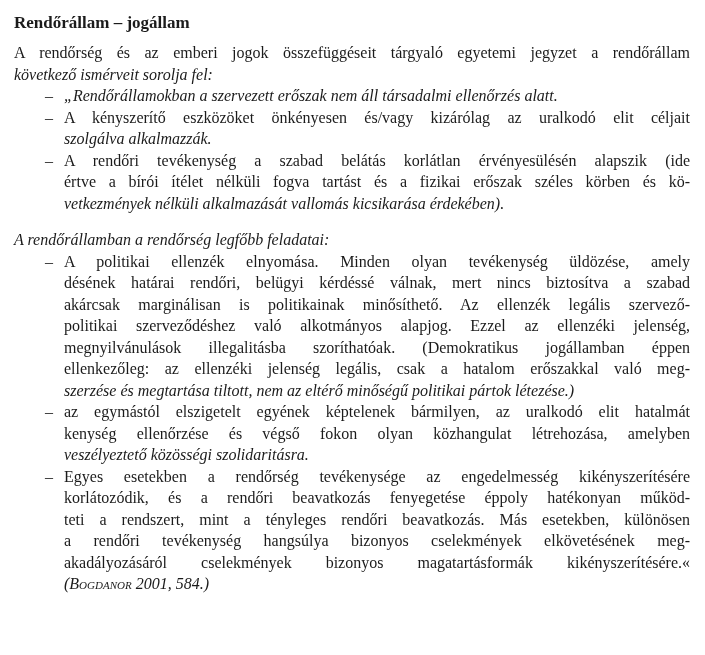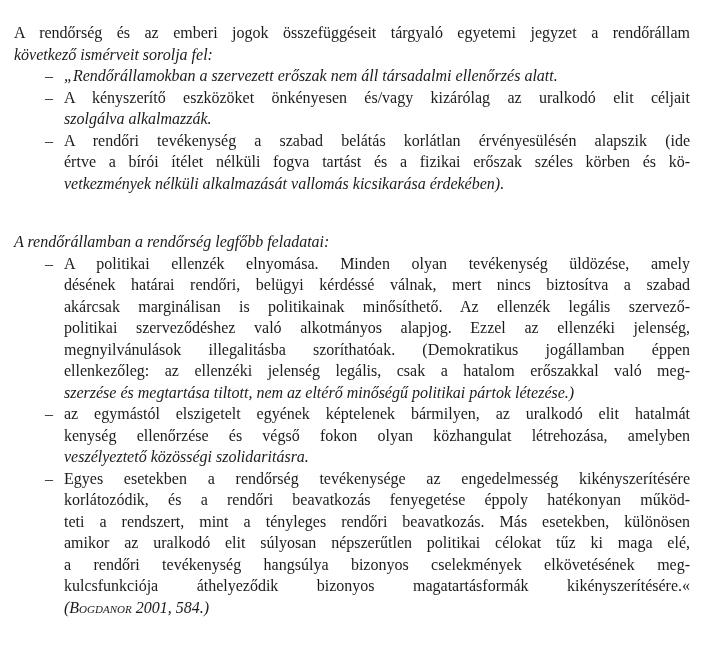--- a/index.html
+++ b/index.html
@@ -20,21 +20,21 @@
     margin: 0;
     font-size: 17px;
     font-weight: bold;
     line-height: 20px;
   }
   .doc-body {
     font-size: 16px;
     line-height: 21.5px;
   }
   .doc-body > .paragraph:first-child { margin-top: 9px; }
-  .list + .paragraph { margin-top: 37px; }
+  .list + .paragraph { margin-top: 15px; }
   .line {
     text-align: justify;
     text-align-last: justify;
     white-space: normal;
   }
   .line.final {
     text-align: left;
     text-align-last: left;
     font-style: italic;
   }
@@ -42,20 +42,21 @@
   .item .dash {
     position: absolute;
     left: 31px; top: 0;
   }
   .smallcaps { font-variant: small-caps; }
 </style>
 </head>
 <body>
 
 <div class="page">
+  <h1 class="title">Rendőrállam – jogállam</h1>
   <div class="doc-body">
       <div class="paragraph">
         <div class="line">A rendőrség és az emberi jogok összefüggéseit tárgyaló egyetemi jegyzet a rendőrállam</div>
         <div class="line final">következő ismérveit sorolja fel:</div>
       </div>
       <div class="list">
         <div class="item">
           <span class="dash">–</span>
           <div class="line final">„Rendőrállamokban a szervezett erőszak nem áll társadalmi ellenőrzés alatt.</div>
         </div>
@@ -89,20 +90,19 @@
           <span class="dash">–</span>
           <div class="line">az egymástól elszigetelt egyének képtelenek bármilyen, az uralkodó elit hatalmát</div>
           <div class="line">kenység ellenőrzése és végső fokon olyan közhangulat létrehozása, amelyben</div>
           <div class="line final">veszélyeztető közösségi szolidaritásra.</div>
         </div>
         <div class="item">
           <span class="dash">–</span>
           <div class="line">Egyes esetekben a rendőrség tevékenysége az engedelmesség kikényszerítésére</div>
           <div class="line">korlátozódik, és a rendőri beavatkozás fenyegetése éppoly hatékonyan működ-</div>
           <div class="line">teti a rendszert, mint a tényleges rendőri beavatkozás. Más esetekben, különösen</div>
-          <div class="line">amikor az uralkodó elit súlyosan népszerűtlen politikai célokat tűz ki maga elé,</div>
           <div class="line">a rendőri tevékenység hangsúlya bizonyos cselekmények elkövetésének meg-</div>
-          <div class="line">kulcsfunkciója áthelyeződik bizonyos magatartásformák kikényszerítésére.«</div>
+          <div class="line">akadályozásáról cselekmények bizonyos magatartásformák kikényszerítésére.«</div>
           <div class="line final smallcaps">(Bogdanor 2001, 584.)</div>
         </div>
       </div>
     </div>
 </div>
 
 </body></html>

